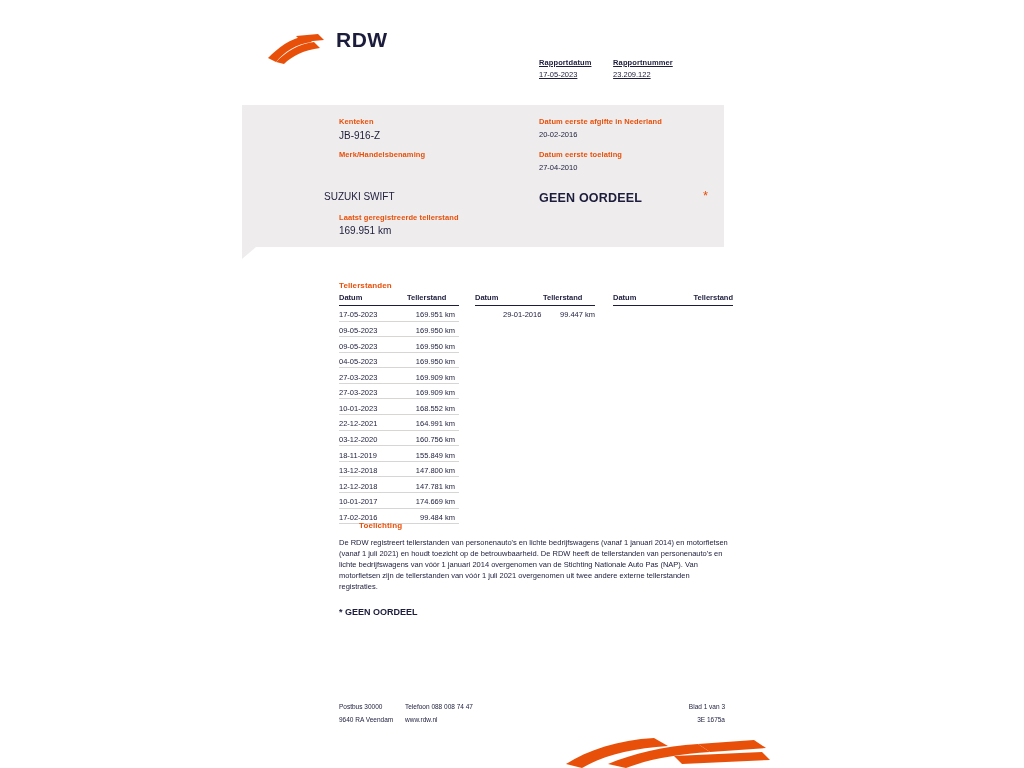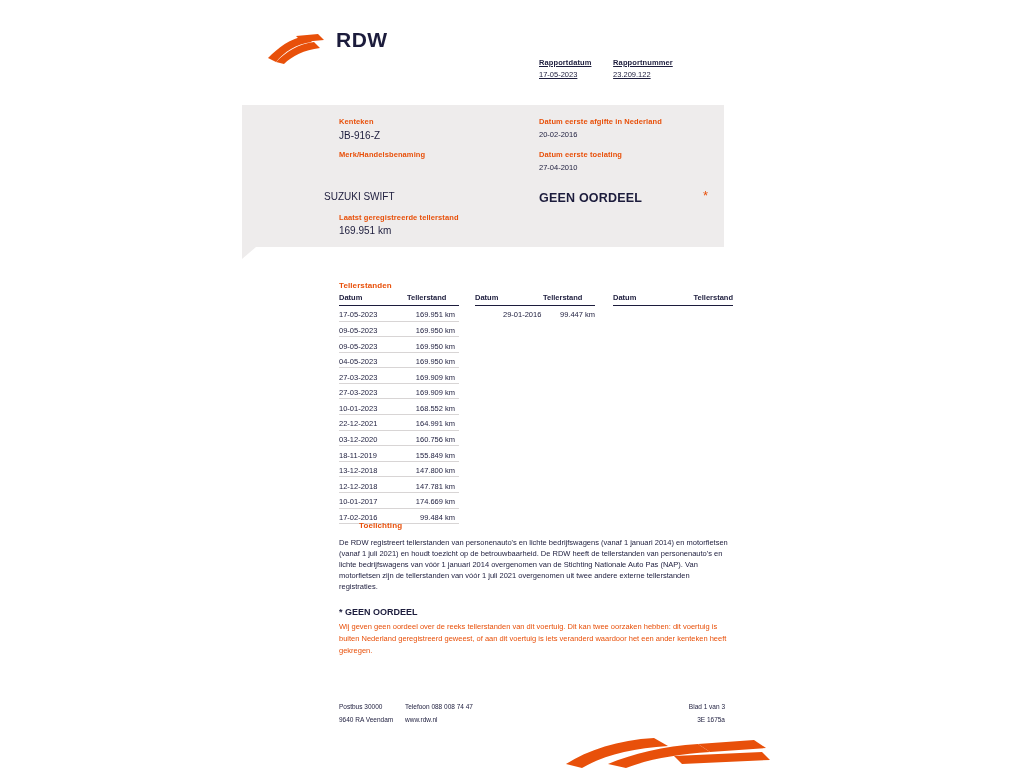--- a/index.html
+++ b/index.html
@@ -346,21 +346,20 @@
     <div class="t-head">
       <div class="c-date">Datum</div>
       <div class="c-km" style="width:72px; text-align:right;">Tellerstand</div>
     </div>
   </div>
 
   <div class="section-title" style="left:339px; top:521px;margin-left:20px;">Toelichting</div>
   <div class="toelichting-body">De RDW registreert tellerstanden van personenauto's en lichte bedrijfswagens (vanaf 1 januari 2014) en motorfietsen (vanaf 1 juli 2021) en houdt toezicht op de betrouwbaarheid. De RDW heeft de tellerstanden van personenauto's en lichte bedrijfswagens van vóór 1 januari 2014 overgenomen van de Stichting Nationale Auto Pas (NAP). Van motorfietsen zijn de tellerstanden van vóór 1 juli 2021 overgenomen uit twee andere externe tellerstanden registraties.</div>
 
   <div class="no-verdict-title">* GEEN OORDEEL</div>
-  <div class="no-verdict-body">Wij geven geen oordeel over de reeks tellerstanden van dit voertuig. Dit kan twee oorzaken hebben: dit voertuig is buiten Nederland geregistreerd geweest, of aan dit voertuig is iets veranderd waardoor het een ander kenteken heeft gekregen.</div>
 
   <div class="footer">
     <div class="footer-line">
       <div class="f-c1">Postbus 30000</div>
       <div class="f-c2">Telefoon 088 008 74 47</div>
       <div class="f-c3">Blad 1 van 3</div>
     </div>
     <div class="footer-line">
       <div class="f-c1">9640 RA Veendam</div>
       <div class="f-c2">www.rdw.nl</div>

